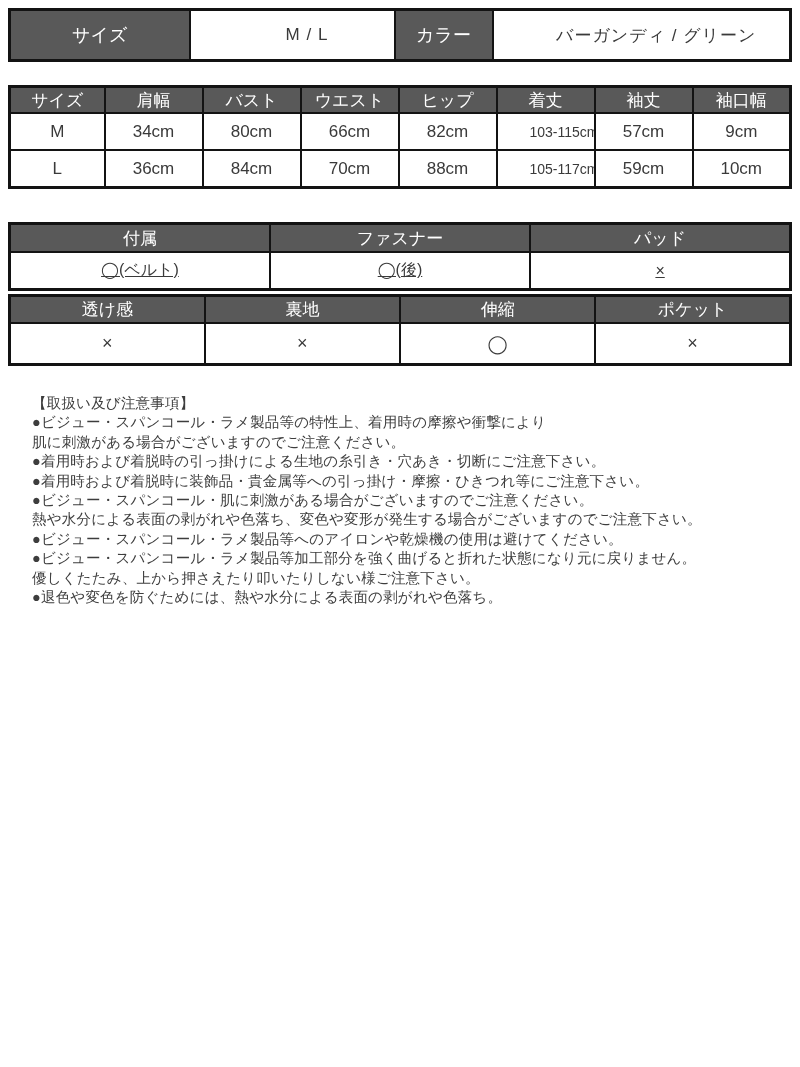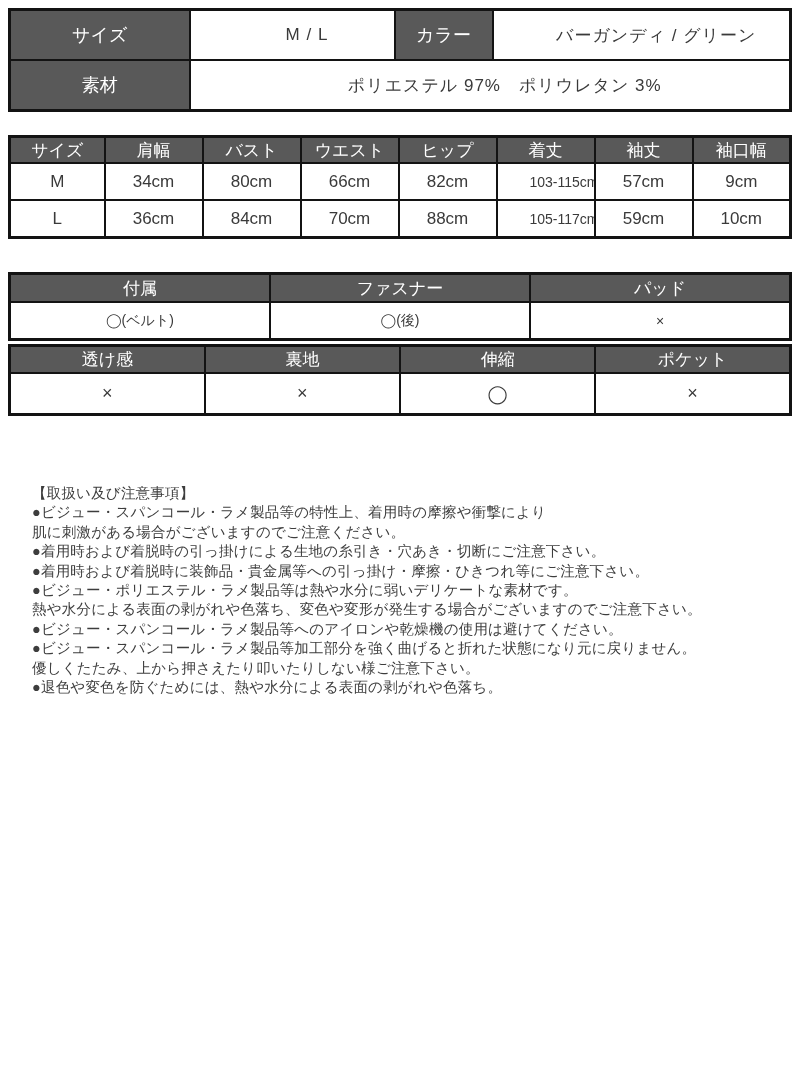--- a/index.html
+++ b/index.html
@@ -50,28 +50,28 @@
   .t1 td { height: 48px; }
   .t1 .val { font-size: 17px; letter-spacing: 1px; padding-left: 32px; }
   
   .t2 { margin-top: 23px; }
   .t2 .hrow td { height: 24px; font-size: 17px; }
   .t2 .drow td { height: 35px; font-size: 17px; }
   .t2 .drow td.small { font-size: 14px; letter-spacing: 0; padding-left: 32px; }
   
   .t3 { margin-top: 33px; }
   .t3 .hrow td { height: 26px; font-size: 17px; }
-  .t3 .drow td { height: 35px; font-size: 14px; }
+  .t3 .drow td { height: 35px; font-size: 16px; text-decoration: underline; }
   
   .t4 { margin-top: 3px; padding-left: 40px; }
   .t4 .hrow td { height: 25px; font-size: 17px; }
   .t4 .drow td { height: 39px; font-size: 18px; }
   
   .notes {
-    margin-top: 68px;
+    margin-top: 28px;
     margin-left: 24px;
     margin-right: 10px;
     font-size: 14.5px;
     line-height: 19.4px;
     color: #3d3d3d;
     letter-spacing: 0.2px;
   }
   .note-line {
     white-space: nowrap;
   }
@@ -88,24 +88,20 @@
           <col style="width:205px">
           <col style="width:98px">
           <col>
       </colgroup>
       <tbody>
           <tr>
         <td class="hd">サイズ</td>
         <td class="val">M / L</td>
         <td class="hd">カラー</td>
         <td class="val">バーガンディ / グリーン</td>
-      </tr>
-      <tr>
-        <td class="hd">素材</td>
-        <td class="val" colspan="3">ポリエステル 97%　ポリウレタン 3%</td>
       </tr>
     </tbody>
       </table>
 
     <table class="t2">
       <colgroup>
         <col style="width:95px">
           <col>
           <col>
           <col>
@@ -179,21 +175,21 @@
       </tr>
     </tbody>
       </table>
 
     <div class="notes">
       <div class="note-line">【取扱い及び注意事項】</div>
       <div class="note-line">●ビジュー・スパンコール・ラメ製品等の特性上、着用時の摩擦や衝撃により</div>
       <div class="note-line">肌に刺激がある場合がございますのでご注意ください。</div>
       <div class="note-line">●着用時および着脱時の引っ掛けによる生地の糸引き・穴あき・切断にご注意下さい。</div>
       <div class="note-line">●着用時および着脱時に装飾品・貴金属等への引っ掛け・摩擦・ひきつれ等にご注意下さい。</div>
-      <div class="note-line">●ビジュー・ポリエステル・ラメ製品等は熱や水分に弱いデリケートな素材です。</div>
+      <div class="note-line">●ビジュー・スパンコール・肌に刺激がある場合がございますのでご注意ください。</div>
       <div class="note-line">熱や水分による表面の剥がれや色落ち、変色や変形が発生する場合がございますのでご注意下さい。</div>
       <div class="note-line">●ビジュー・スパンコール・ラメ製品等へのアイロンや乾燥機の使用は避けてください。</div>
       <div class="note-line">●ビジュー・スパンコール・ラメ製品等加工部分を強く曲げると折れた状態になり元に戻りません。</div>
       <div class="note-line">優しくたたみ、上から押さえたり叩いたりしない様ご注意下さい。</div>
       <div class="note-line">●退色や変色を防ぐためには、熱や水分による表面の剥がれや色落ち。</div>
     </div>
 
   </div>
 </div>
 

